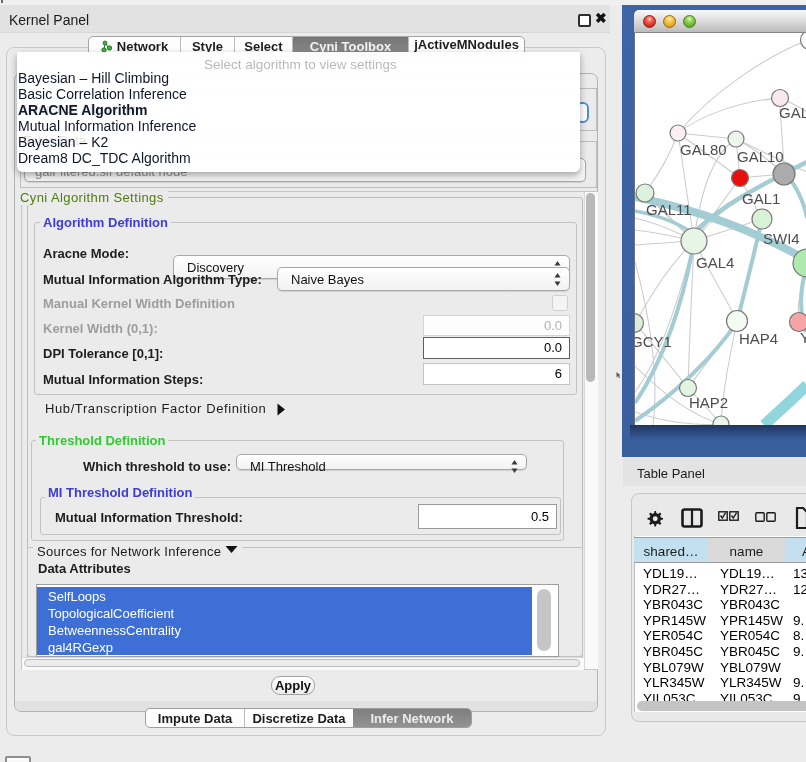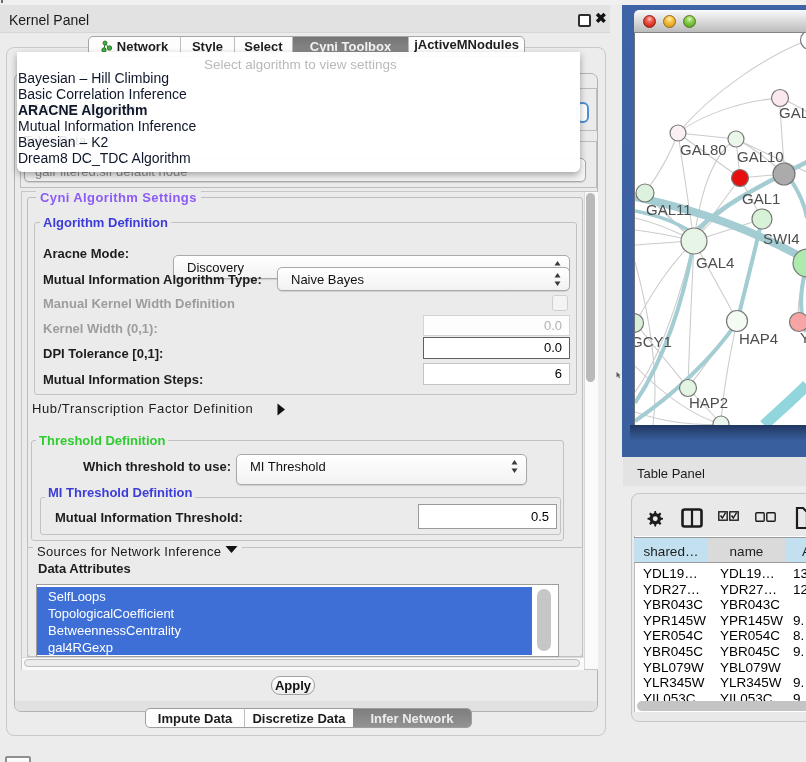--- a/index.html
+++ b/index.html
@@ -61,21 +61,21 @@
 <div class="abs" style="left:20px;top:88px;width:575px;height:41px;border:1px solid #bdbdbd;"></div>
 <div class="abs" style="left:576px;top:102px;width:13px;height:21px;background:#fff;border:2.5px solid #4f8fd5;border-radius:6px;box-sizing:border-box;"></div>
 <div class="abs" style="left:20px;top:141px;width:575px;height:45px;border:1px solid #bdbdbd;"></div>
 <div class="abs combo" style="left:24px;top:158px;width:562px;height:24px;">
   <span style="position:absolute;left:10px;top:5px;color:#8f8f8f;">galFiltered.sif default node</span>
 </div>
 
 <div class="abs" style="left:21px;top:191px;width:577px;height:479px;background:#ebebeb;border:1px solid #c6c6c6;box-sizing:border-box;"></div>
 
 <div class="abs" style="left:27px;top:197px;width:554px;height:458px;border:1px solid #bdbdbd;border-radius:3px;"></div>
-<div class="abs" style="left:36px;top:190px;background:#ebebeb;padding:0 4px;font-size:13px;letter-spacing:0.4px;color:#8b5cf6;font-weight:bold;">Cyni Algorithm Settings</div>
+<div class="abs" style="left:16px;top:190px;background:#ebebeb;padding:0 4px;font-size:13px;letter-spacing:0.4px;color:#4d7c0f;">Cyni Algorithm Settings</div>
 
 <div class="abs" style="left:34px;top:222px;width:541px;height:171px;border:1px solid #c2c2c2;border-radius:3px;"></div>
 <div class="abs" style="left:40px;top:215px;background:#ebebeb;padding:0 3px;font-size:13px;font-weight:bold;color:#3c3cd8;">Algorithm Definition</div>
 
 <div class="abs b13" style="left:43px;top:246px;">Aracne Mode:</div>
 <div class="combo" style="left:173px;top:255px;width:397px;height:24px;">
   <span style="position:absolute;left:13px;top:4px;">Discovery</span>
   <span class="ar">
       <svg width="9" height="17" viewBox="0 0 9 17">
         <path d="M4.5 2 L7.5 6.5 L1.5 6.5 Z" fill="#3a3a3a"></path>
@@ -100,30 +100,30 @@
 
 <div class="abs gray13" style="left:43px;top:321px;">Kernel Width (0,1):</div>
 <div class="field" style="left:423px;top:315px;width:147px;height:21px;color:#b2b2b2;border-color:#d4d4d4;background:#fdfdfd;line-height:19px;">0.0</div>
 
 <div class="abs b13" style="left:43px;top:346px;">DPI Tolerance [0,1]:</div>
 <div class="field" style="left:423px;top:337px;width:147px;height:22px;color:#000;border:1.5px solid #606060;line-height:19px;">0.0</div>
 
 <div class="abs b13" style="left:43px;top:372px;">Mutual Information Steps:</div>
 <div class="field" style="left:423px;top:363px;width:147px;height:22px;color:#000;border-color:#c4c4c4;line-height:20px;">6</div>
 
-<div class="abs r13" style="left:32px;top:401px;letter-spacing:0.6px;">Hub/Transcription Factor Definition</div>
+<div class="abs r13" style="left:45px;top:401px;letter-spacing:0.6px;">Hub/Transcription Factor Definition</div>
 <svg class="abs" style="left:276px;top:403px;" width="10" height="13" viewBox="0 0 10 13">
     <path d="M1.5 0.5 L9 6.5 L1.5 12.5 Z" fill="#111"></path>
   </svg>
 
 <div class="abs" style="left:31px;top:440px;width:531px;height:99px;border:1px solid #c2c2c2;border-radius:3px;"></div>
 <div class="abs" style="left:36px;top:433px;background:#ebebeb;padding:0 3px;font-size:13px;font-weight:bold;color:#2ecc2e;">Threshold Definition</div>
 
 <div class="abs b13" style="left:60px;top:459px;width:171px;text-align:right;">Which threshold to use:</div>
-<div class="combo" style="left:236px;top:454px;width:291px;height:31px;">
+<div class="combo" style="left:236px;top:454px;width:291px;height:16px;">
   <span style="position:absolute;left:13px;top:4px;">MI Threshold</span>
   <span class="ar">
       <svg width="9" height="17" viewBox="0 0 9 17">
         <path d="M4.5 2 L7.5 6.5 L1.5 6.5 Z" fill="#3a3a3a"></path>
         <path d="M4.5 15 L7.5 10.5 L1.5 10.5 Z" fill="#3a3a3a"></path>
       </svg>
     </span>
 </div>
 
 <div class="abs" style="left:40px;top:497px;width:519px;height:36px;border:1px solid #c2c2c2;border-radius:3px;"></div>

